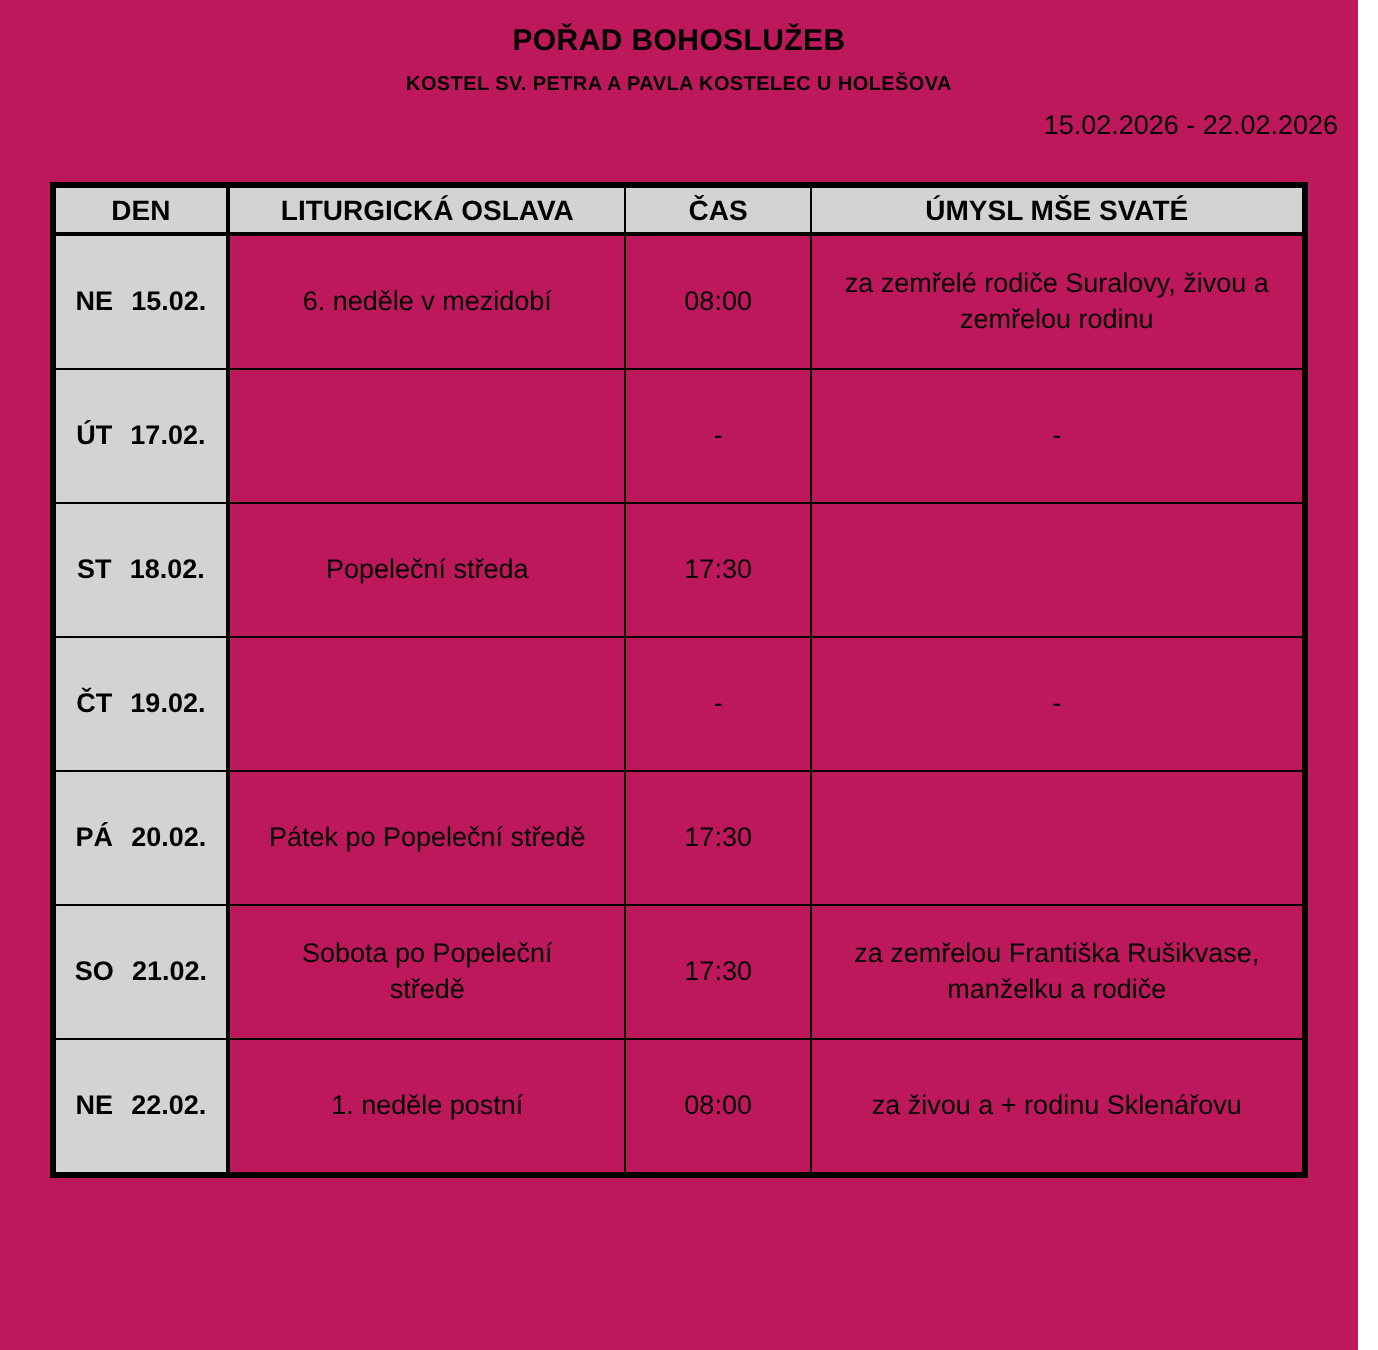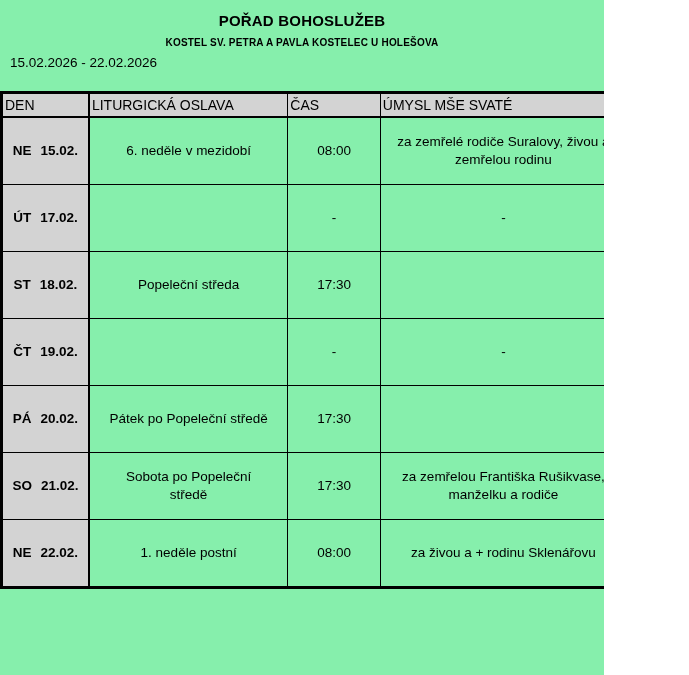--- a/index.html
+++ b/index.html
@@ -3,61 +3,61 @@
 <meta charset="utf-8">
 <style>
   html, body {
     margin: 0;
     padding: 0;
     background: #ffffff;
     color: #000000;
     font-family: "Liberation Sans", sans-serif;
   }
   .page {
-    width: 604px;
+    width: 679px;
     height: 675px;
-    background: #86efac;
+    background: #be185d;
     overflow: hidden;
   }
   .doc-title {
     font-size: 15px;
     font-weight: bold;
     text-align: center;
     letter-spacing: 0.2px;
     margin: 12px 10px 0;
   }
   .doc-subtitle {
     font-size: 10px;
     font-weight: bold;
     text-align: center;
     letter-spacing: 0.2px;
     margin: 8px 10px 0;
   }
   .doc-daterange {
     font-size: 13.5px;
     font-weight: normal;
-    text-align: left;
+    text-align: right;
     margin: 7px 10px 16px;
   }
   table.schedule {
     width: 629px;
     margin: 21px auto 0;
     border-collapse: collapse;
     border: 3px solid #000000;
     table-layout: fixed;
   }
   .schedule th {
     background: #d3d3d3;
     border: 1px solid #000000;
     border-bottom: 2px solid #000000;
     font-size: 14px;
-    font-weight: normal;
+    font-weight: bold;
     height: 20px;
     padding: 1px 2px;
-    text-align: left;
+    text-align: center;
     vertical-align: middle;
     overflow: hidden;
     white-space: nowrap;
   }
   .schedule td {
     border: 1px solid #000000;
     font-size: 13.5px;
     height: 66px;
     padding: 0 2px;
     text-align: center;

